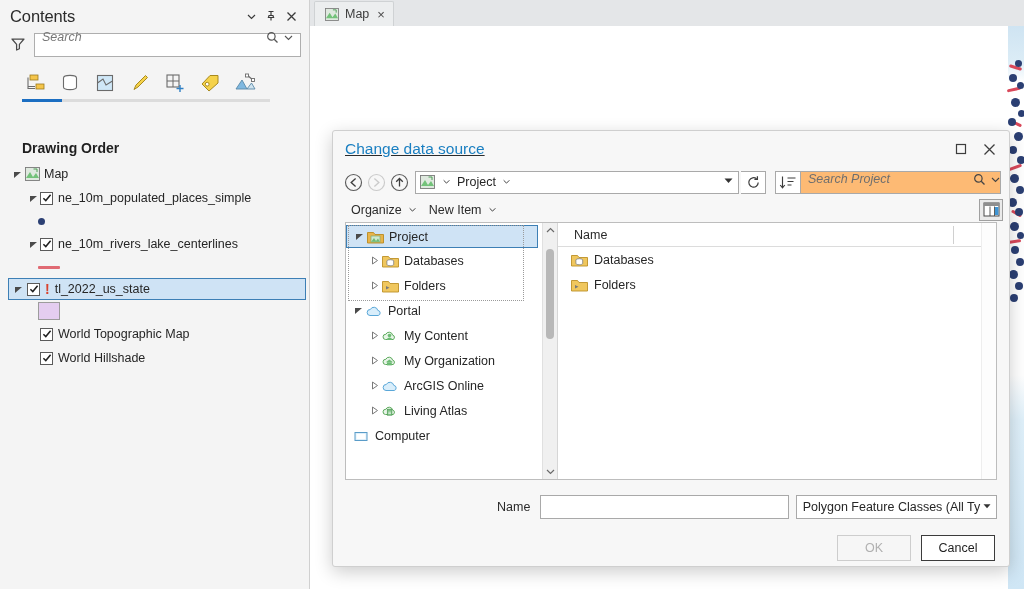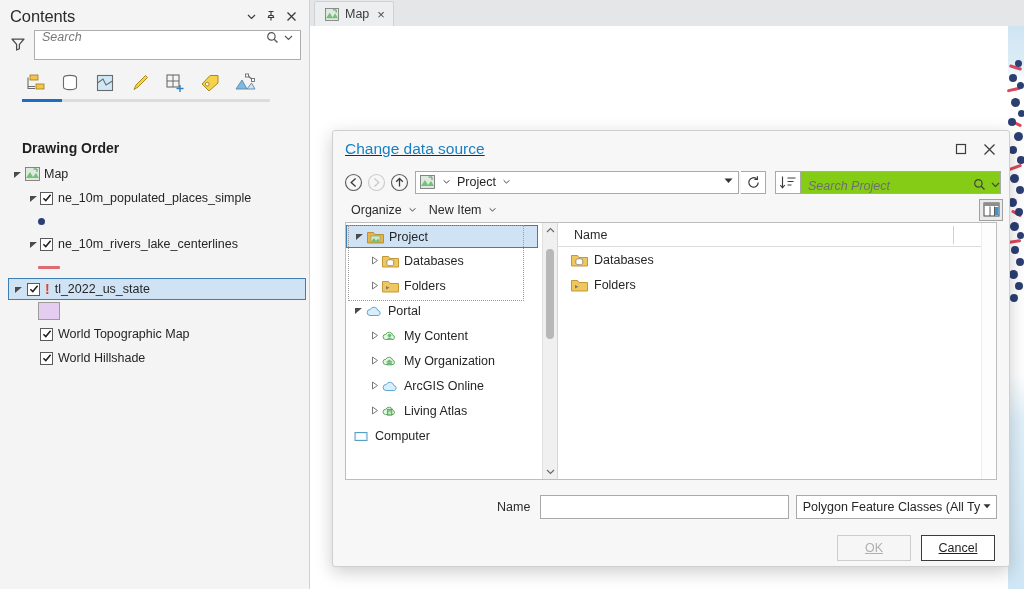--- a/index.html
+++ b/index.html
@@ -34,21 +34,21 @@
     font-size: 13px; line-height: 1;
   }
   .pane-btn svg { display: block; }
 
   .search-row {
     display: flex; align-items: center; gap: 6px;
     padding: 2px 8px 4px 10px; height: 28px;
   }
   .filter-ico { width: 18px; height: 18px; flex: none; }
   .search-box {
-    flex: 1; height: 30px; background: #fff; border: 1px solid #aeaeae;
+    flex: 1; height: 24px; background: #fff; border: 1px solid #aeaeae;
     display: flex; align-items: center; padding: 0 4px 16px 7px;
   }
   .search-box input {
     flex: 1; border: 0; outline: 0; font-family: "Liberation Sans", sans-serif;
     font-size: 12.5px; font-style: italic; color: #555; background: transparent;
     padding: 0;
   }
   .search-box input::placeholder { color: #777; font-style: italic; opacity: 1; }
   .sb-ico { width: 16px; height: 16px; flex: none; display:flex; align-items:center; justify-content:center; cursor: pointer;}
 
@@ -142,22 +142,22 @@
   .refresh-btn {
     width: 25px; height: 23px; border: 1px solid #a9a9a9; border-left: none;
     background: #fff; display: flex; align-items: center; justify-content: center; cursor: pointer;
   }
   .search-grp { display: flex; align-items: center; margin-left: 7px; }
   .sort-btn {
     width: 26px; height: 23px; border: 1px solid #a9a9a9; background: #fff;
     display: flex; align-items: center; justify-content: center; cursor: pointer;
   }
   .dlg-search {
-    width: 200px; height: 23px; border: 1px solid #a9a9a9; border-left: none; background: #84cc16;
-    display: flex; align-items: flex-end; padding: 0 4px 0 7px;
+    width: 200px; height: 23px; border: 1px solid #a9a9a9; border-left: none; background: #fdba74;
+    display: flex; align-items: flex-start; padding: 0 4px 0 7px;
   }
   .dlg-search input {
     flex: 1; border: 0; outline: 0; background: transparent; padding: 0;
     font-family: "Liberation Sans", sans-serif; font-size: 12.5px; font-style: italic; color: #555;
   }
   .dlg-search input::placeholder { color: #6f6f6f; font-style: italic; opacity: 1; }
 
   .dlg-menubar { display: flex; align-items: center; padding: 0 6px 0 12px; height: 25px; }
   .menu-item { display: flex; align-items: center; gap: 6px; padding: 2px 6px; cursor: pointer; font-size: 12.5px; color: #2b2b2b; }
   .view-btn {
@@ -203,21 +203,21 @@
   .type-select {
     margin-left: 7px; width: 209px; height: 24px; border: 1px solid #a9a9a9; background: #fff;
     display: flex; align-items: center; padding: 0 5px 0 6px; cursor: pointer; overflow: hidden;
   }
   .type-text { font-size: 12.5px; color: #262626; white-space: nowrap; flex: 1; overflow: hidden; }
   .type-caret { font-size: 9px; color: #333; margin-left: 2px; }
 
   .dlg-buttons { display: flex; justify-content: flex-end; align-items: center; gap: 10px; padding: 6px 14px 0 0; height: 42px; }
   .btn {
     min-width: 74px; height: 26px; display: flex; align-items: center; justify-content: center;
-    font-size: 12.5px; background: #fff; border: 1px solid #3c3c3c; color: #1f1f1f; cursor: pointer; text-decoration: underline;
+    font-size: 12.5px; background: #fff; border: 1px solid #3c3c3c; color: #1f1f1f; cursor: pointer;
   }
   .btn.disabled { border-color: #cdcdcd; color: #b0b0b0; background: #f6f6f6; cursor: default; }
 </style>
 </head>
 <body>
 
 <div id="app">
 
   <div id="contents-pane">
 

